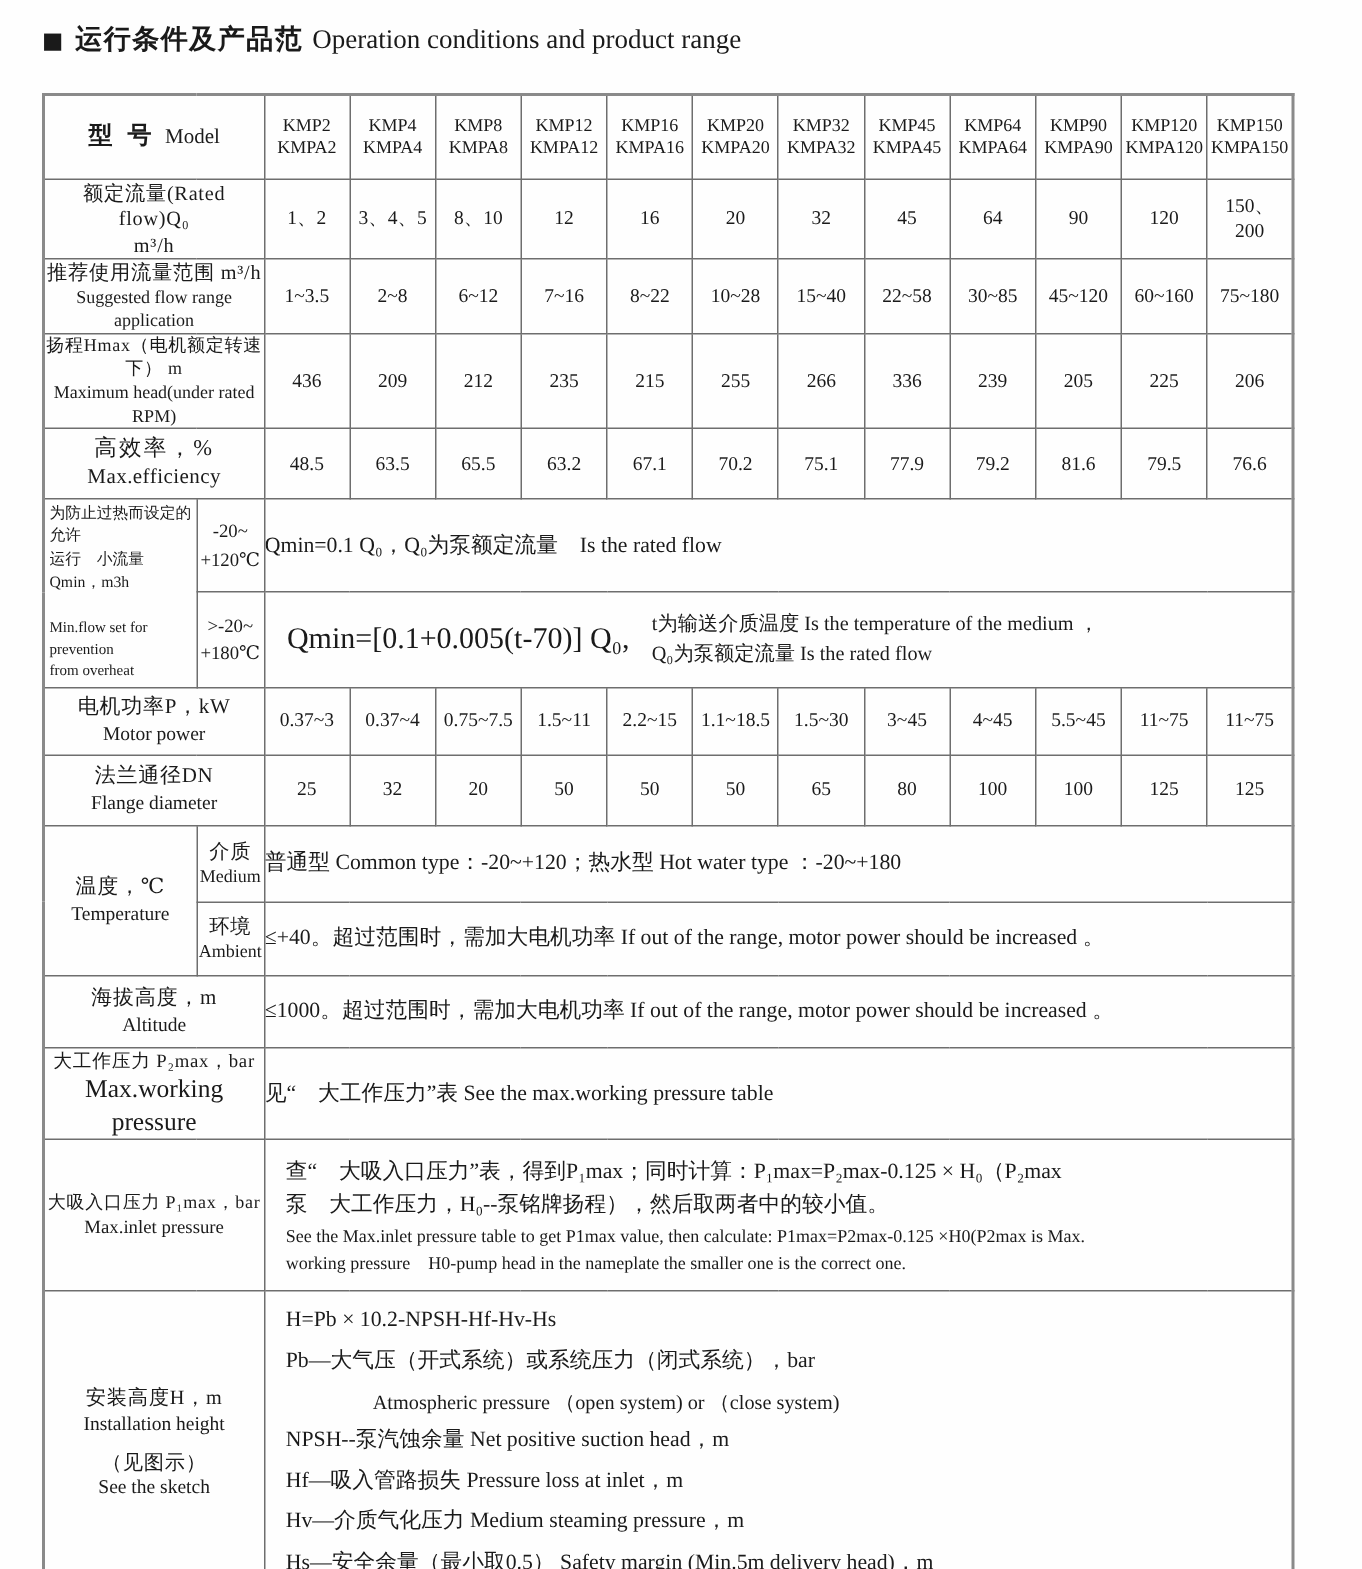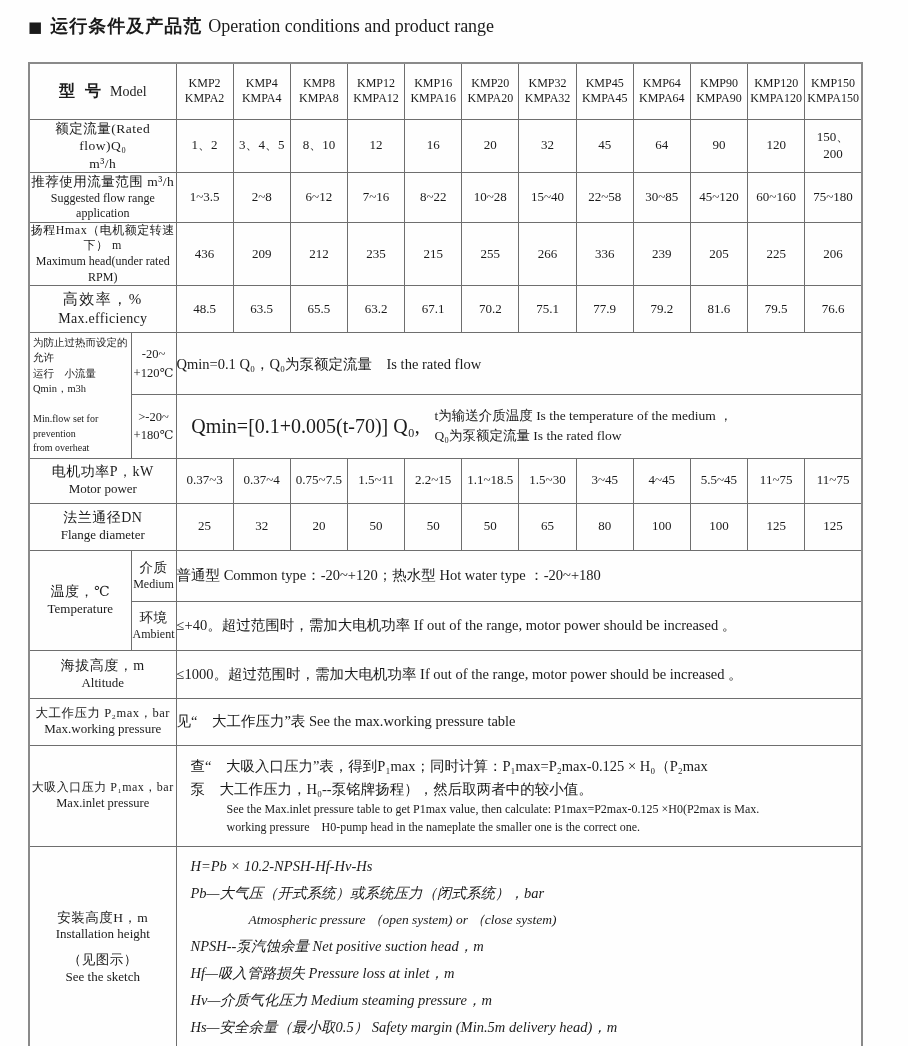--- a/index.html
+++ b/index.html
@@ -37,23 +37,23 @@
   .qminlab .zh{font-size:10.5px;}
   .qminlab .en{font-size:10px;margin-top:16px;}
   .range{font-size:12.5px;text-align:center;line-height:1.5;white-space:pre-line;}
   
   .content{font-size:14.5px;text-align:left;line-height:1.4;}
   .flexrow{display:flex;align-items:center;}
   .formula{font-size:20px;width:258px;flex:none;text-align:center;}
   .note{font-size:13.5px;line-height:1.5;}
   .inlet{padding:4px 6px 4px 14px;}
   .inlet .zhline{font-size:14.5px;line-height:1.55;}
-  .inlet .enline{font-size:12px;line-height:1.5;margin-left:36px;}
+  .inlet .enline{font-size:12px;line-height:1.5;}
   .install{padding:6px 6px 6px 14px;vertical-align:middle;}
-  .install .line{font-size:14.5px;line-height:1.88;font-style:italic;}
+  .install .line{font-size:14.5px;line-height:1.88;}
   .install .indent{padding-left:58px;font-size:13.5px;}
   .gap{height:8px;}
 </style>
 </head>
 <body>
 
 <div class="page">
 
   <div class="title">
     <span class="bullet">■</span><span class="zh">运行条件及产品范</span><span class="en">Operation conditions and product range</span>
@@ -261,21 +261,21 @@
       <td colspan="2" class="lab med">
         <div class="zh">海拔高度，m</div>
         <div class="en">Altitude</div>
       </td>
       <td colspan="12" class="content">≤1000。超过范围时，需加大电机功率 If out of the range, motor power should be increased 。</td>
     </tr>
 
     <tr style="height:47px">
       <td colspan="2" class="lab">
         <div class="zh" style="font-size:12.5px">大工作压力 P₂max，bar</div>
-        <div class="en" style="font-size:13px">Max.working pressure</div>
+        <div class="en" style="font-size:17px">Max.working pressure</div>
       </td>
       <td colspan="12" class="content">见“　大工作压力”表 See the max.working pressure table</td>
     </tr>
 
     <tr style="height:101px">
       <td colspan="2" class="lab">
         <div class="zh" style="font-size:12px">大吸入口压力 P₁max，bar</div>
         <div class="en" style="font-size:12.5px">Max.inlet pressure</div>
       </td>
       <td colspan="12" class="inlet">

